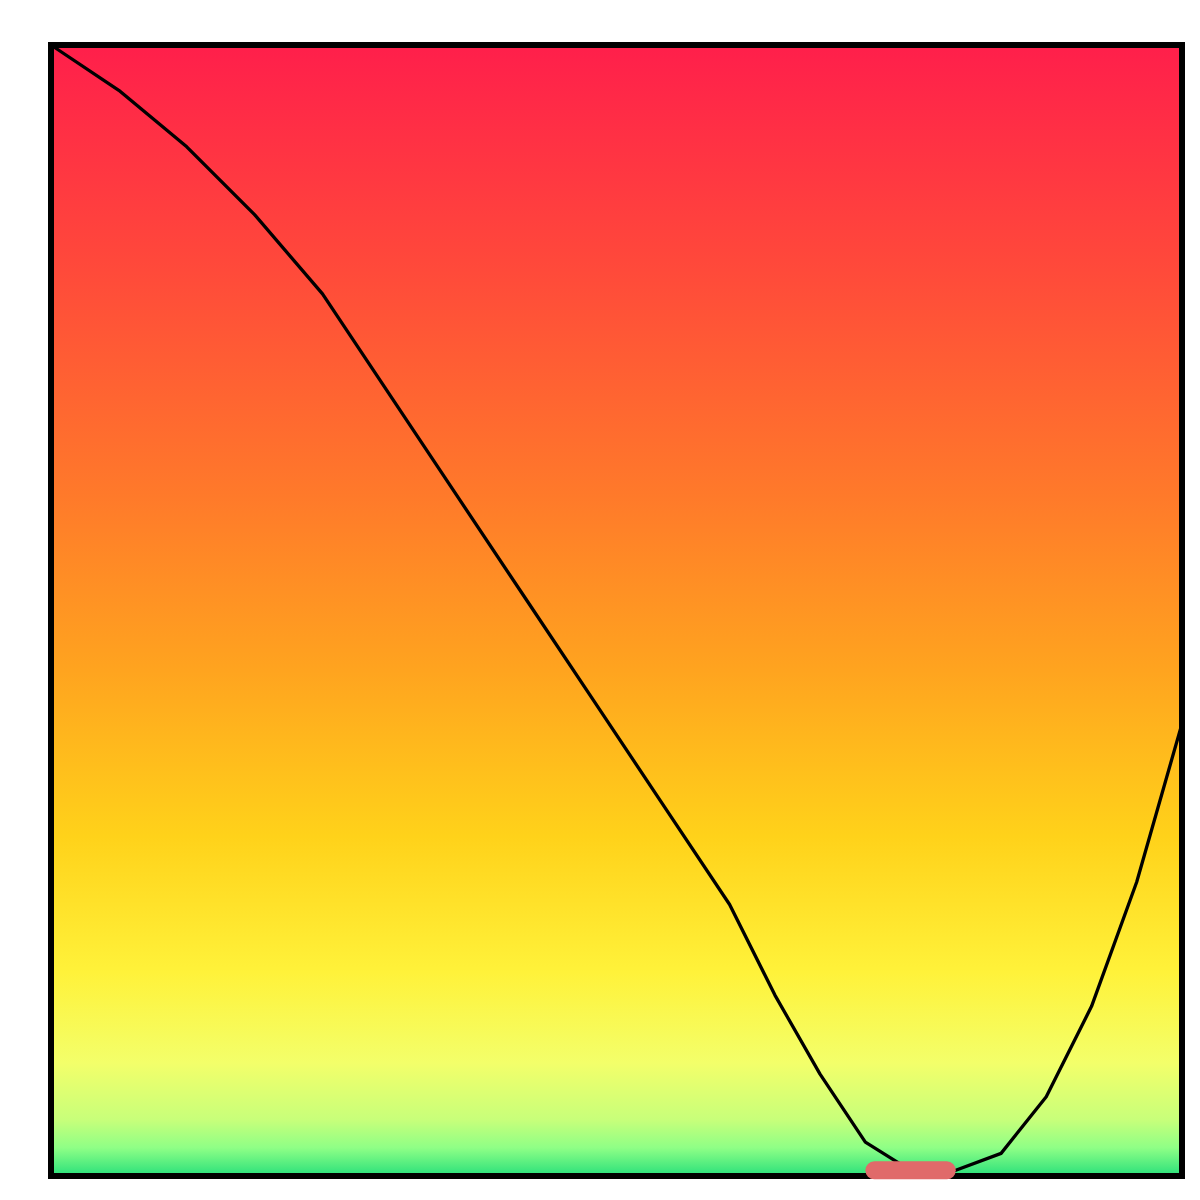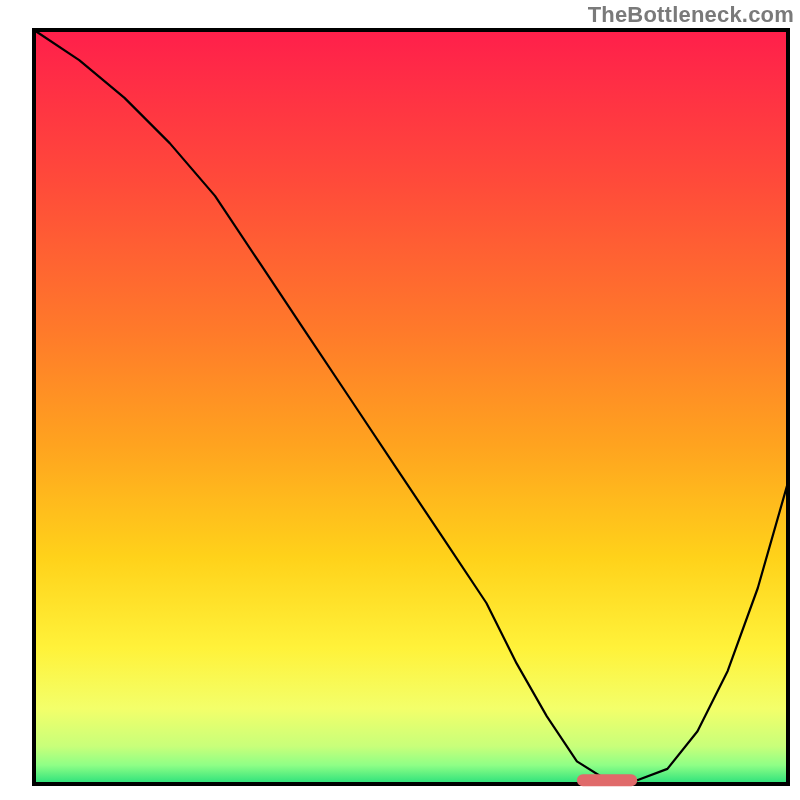--- a/index.html
+++ b/index.html
@@ -51,14 +51,13 @@
 
     <rect x="34" y="30" width="754" height="754" fill="url(#bg-grad)"></rect>
 
     <rect x="34" y="30" width="754" height="754" fill="none" stroke="#000" stroke-width="4"></rect>
 
     <path id="curve-path" fill="none" stroke="#000000" stroke-width="2.2" stroke-linejoin="round" d="M34.0 30.0 L79.2 60.2 L124.5 97.9 L169.7 143.1 L215.0 195.9 L260.2 263.7 L305.4 331.6 L350.7 399.5 L395.9 467.3 L441.2 535.2 L486.4 603.0 L516.6 663.4 L546.7 716.1 L576.9 761.4 L607.0 780.2 L637.2 780.2 L667.4 768.9 L697.5 731.2 L727.7 670.9 L757.8 588.0 L788.0 482.4"></path>
 
     <rect id="optimum-rect" rx="6" ry="6" height="12" fill="#e06a6a" x="576.9" y="774.2" width="60.3"></rect>
   </svg>
 
-  <div class="watermark">TheBottleneck.com</div>
 </div>
 
 </body></html>

